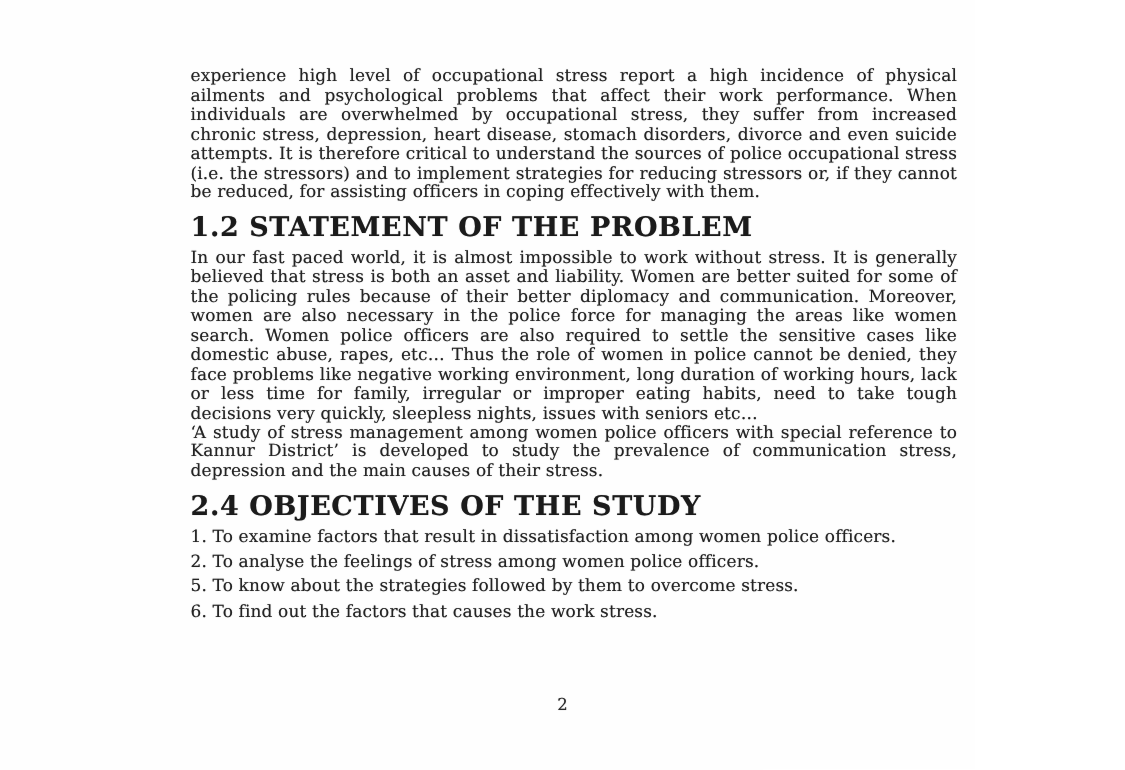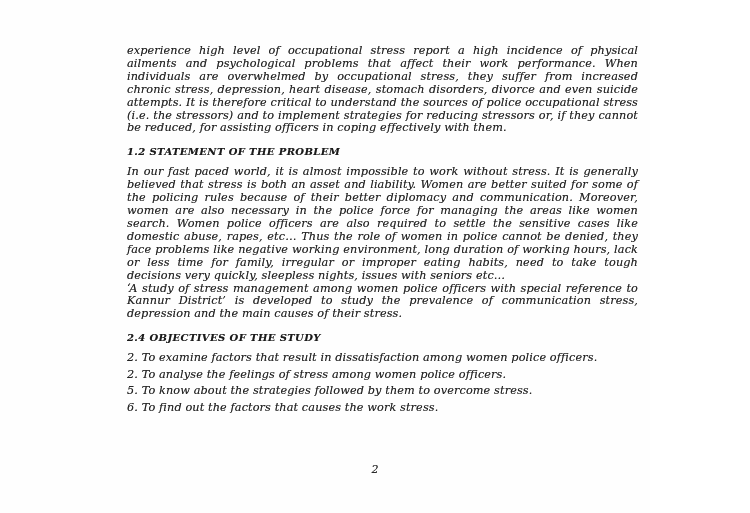--- a/index.html
+++ b/index.html
@@ -8,40 +8,39 @@
     background: #ffffff;
   }
   .page {
     position: relative;
     width: 650px;
     height: 513px;
     background: #fefefe;
     overflow: hidden;
     font-family: "DejaVu Serif", "Liberation Serif", serif;
     color: #222222;
-    font-style: italic;
   }
   .content {
     position: absolute;
     left: 127px;
     top: 45px;
     width: 511px;
   }
   .body-par {
     margin: 0;
     font-size: 11.3px;
     line-height: 12.9px;
     text-align: justify;
     letter-spacing: 0.1px;
     color: #242424;
     text-shadow: 0 0 0.6px rgba(40,40,40,0.55);
   }
   .section-heading {
     margin: 9px 0 6px 0;
-    font-size: 10px;
+    font-size: 18px;
     line-height: 16px;
     font-weight: bold;
     letter-spacing: 0.4px;
     color: #1b1b1b;
     text-shadow: 0 0 0.6px rgba(30,30,30,0.55);
   }
   .objective {
     margin: 0 0 3.6px 0;
     font-size: 11.3px;
     line-height: 12.9px;
@@ -70,21 +69,21 @@
     <p class="body-par">experience high level of occupational stress report a high incidence of physical ailments and psychological problems that affect their work performance.  When individuals are overwhelmed by occupational stress, they suffer from increased chronic stress, depression, heart disease, stomach disorders, divorce and even suicide attempts. It is therefore critical to understand the sources of police occupational stress (i.e. the stressors) and to implement strategies for reducing stressors or, if they cannot be reduced, for assisting officers in coping effectively with them.</p>
 
     <h2 class="section-heading">1.2 STATEMENT OF THE PROBLEM</h2>
 
     <p class="body-par">In our fast paced world, it is almost impossible to work without stress. It is generally believed that stress is both an asset and liability. Women are better suited for some of the policing rules because of their better diplomacy and communication. Moreover, women are also necessary in the police force for managing the areas like women search. Women police officers are also required to settle the sensitive cases like domestic abuse, rapes, etc… Thus the role of women in police cannot be denied, they face problems like negative working environment, long duration of working hours, lack or less time for family, irregular or improper eating habits, need to take tough decisions very quickly, sleepless nights, issues with seniors etc…</p>
 
     <p class="body-par">‘A study of stress management among women police officers with special reference to Kannur District’ is developed to study the prevalence of communication stress, depression and the main causes of their stress.</p>
 
     <h2 class="section-heading">2.4 OBJECTIVES OF THE STUDY</h2>
 
-    <p class="objective">2. To examine factors that result in dissatisfaction among women police officers.</p>
+    <p class="objective">1. To examine factors that result in dissatisfaction among women police officers.</p>
     <p class="objective">2. To analyse the feelings of stress among women police officers.</p>
     <p class="objective">5. To know about the strategies followed by them to overcome stress.</p>
     <p class="objective">6. To find out the factors that causes the work stress.</p>
 
   </div>
 
   <div class="page-number">2</div>
 </div>
 
 </body></html>

